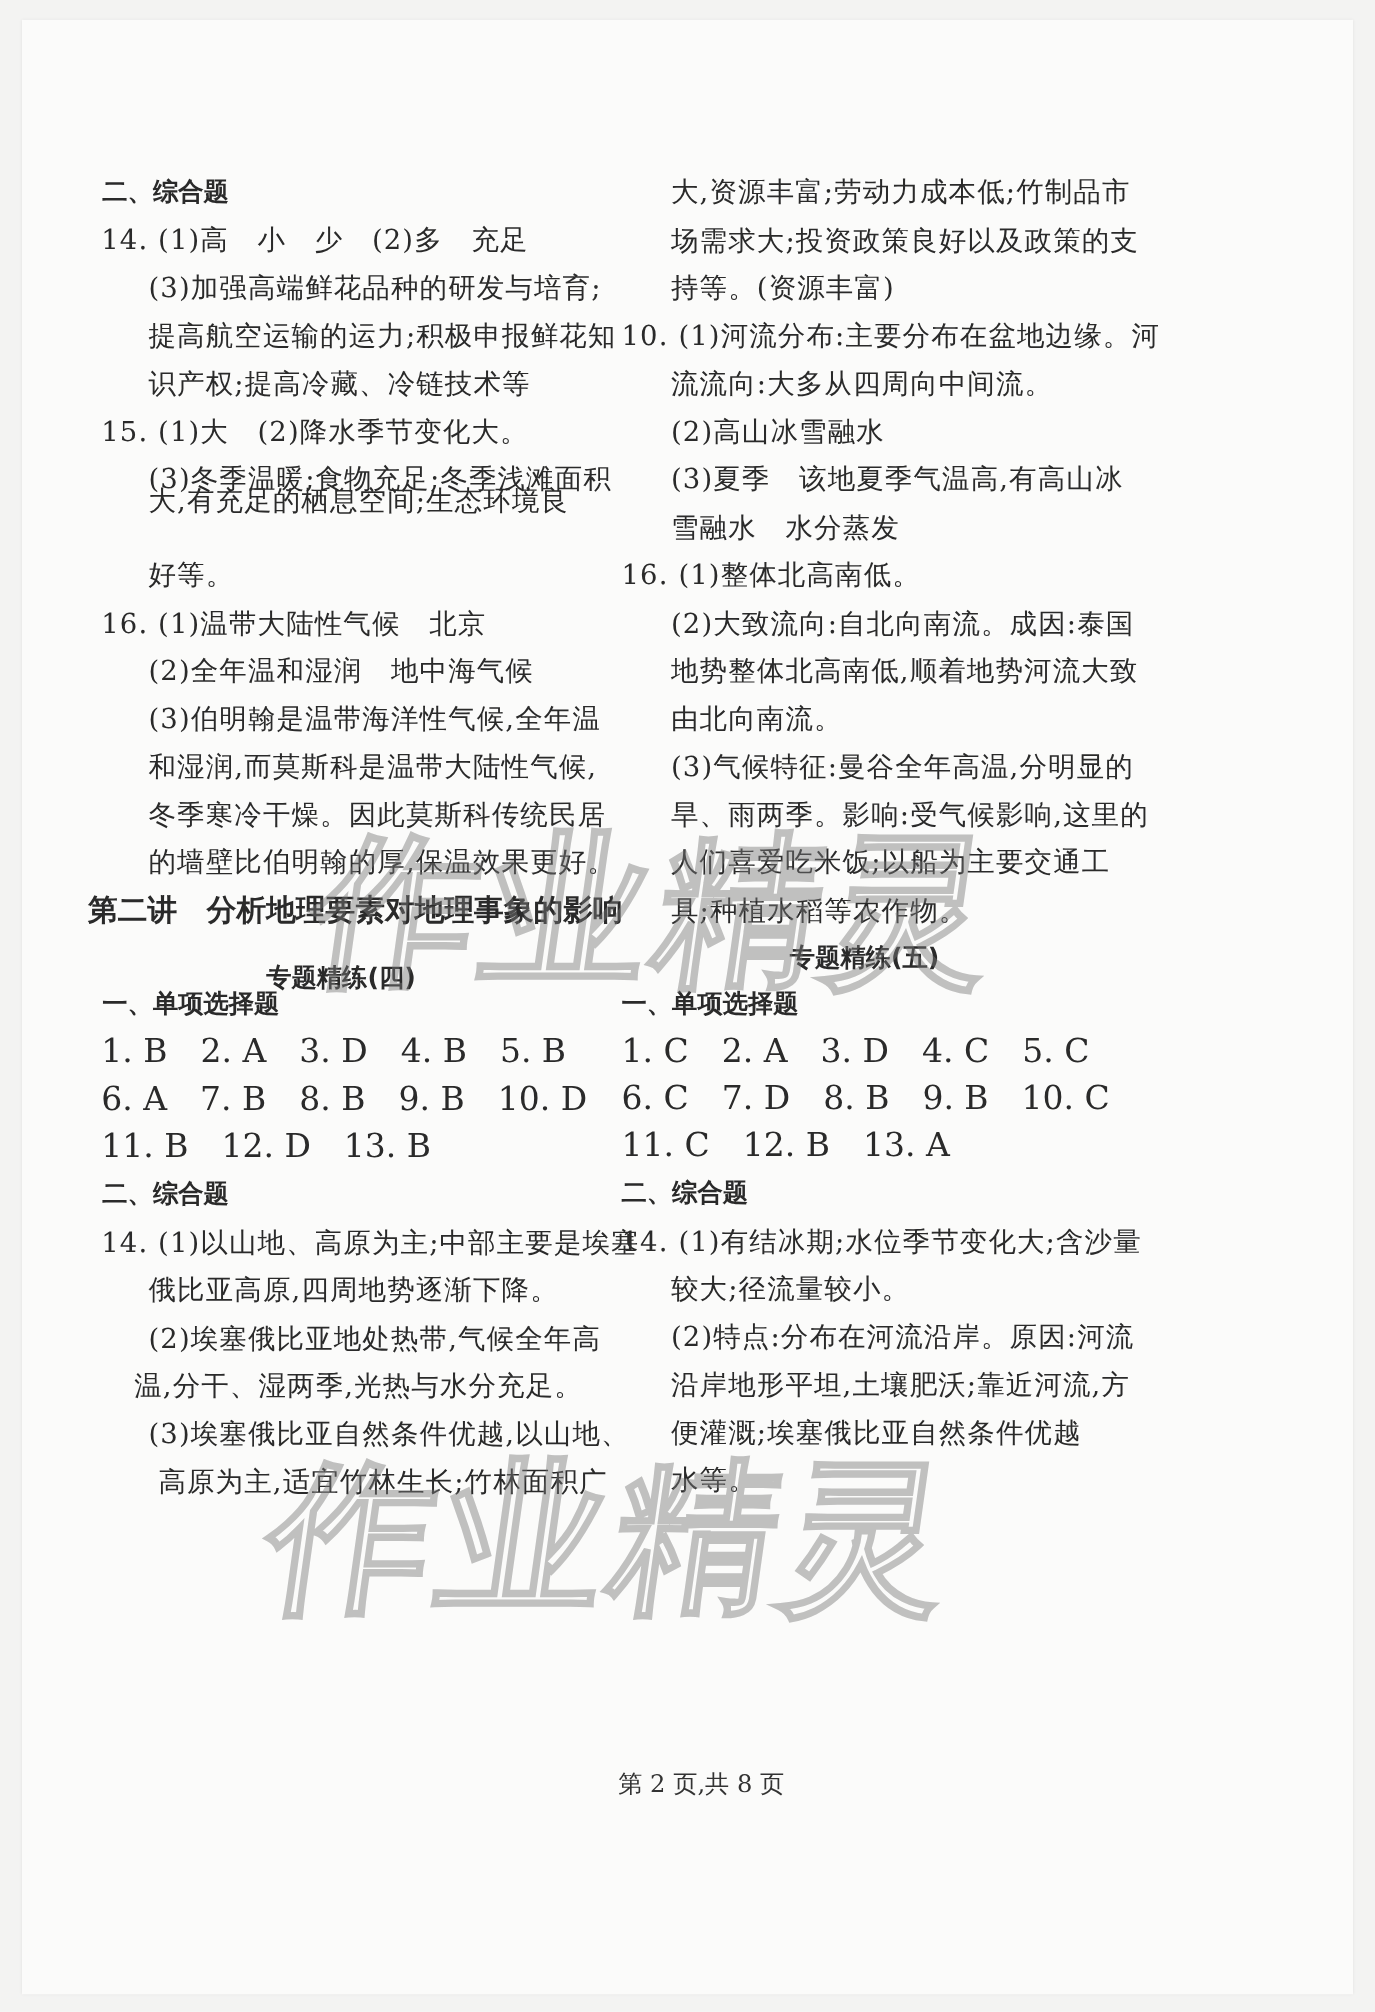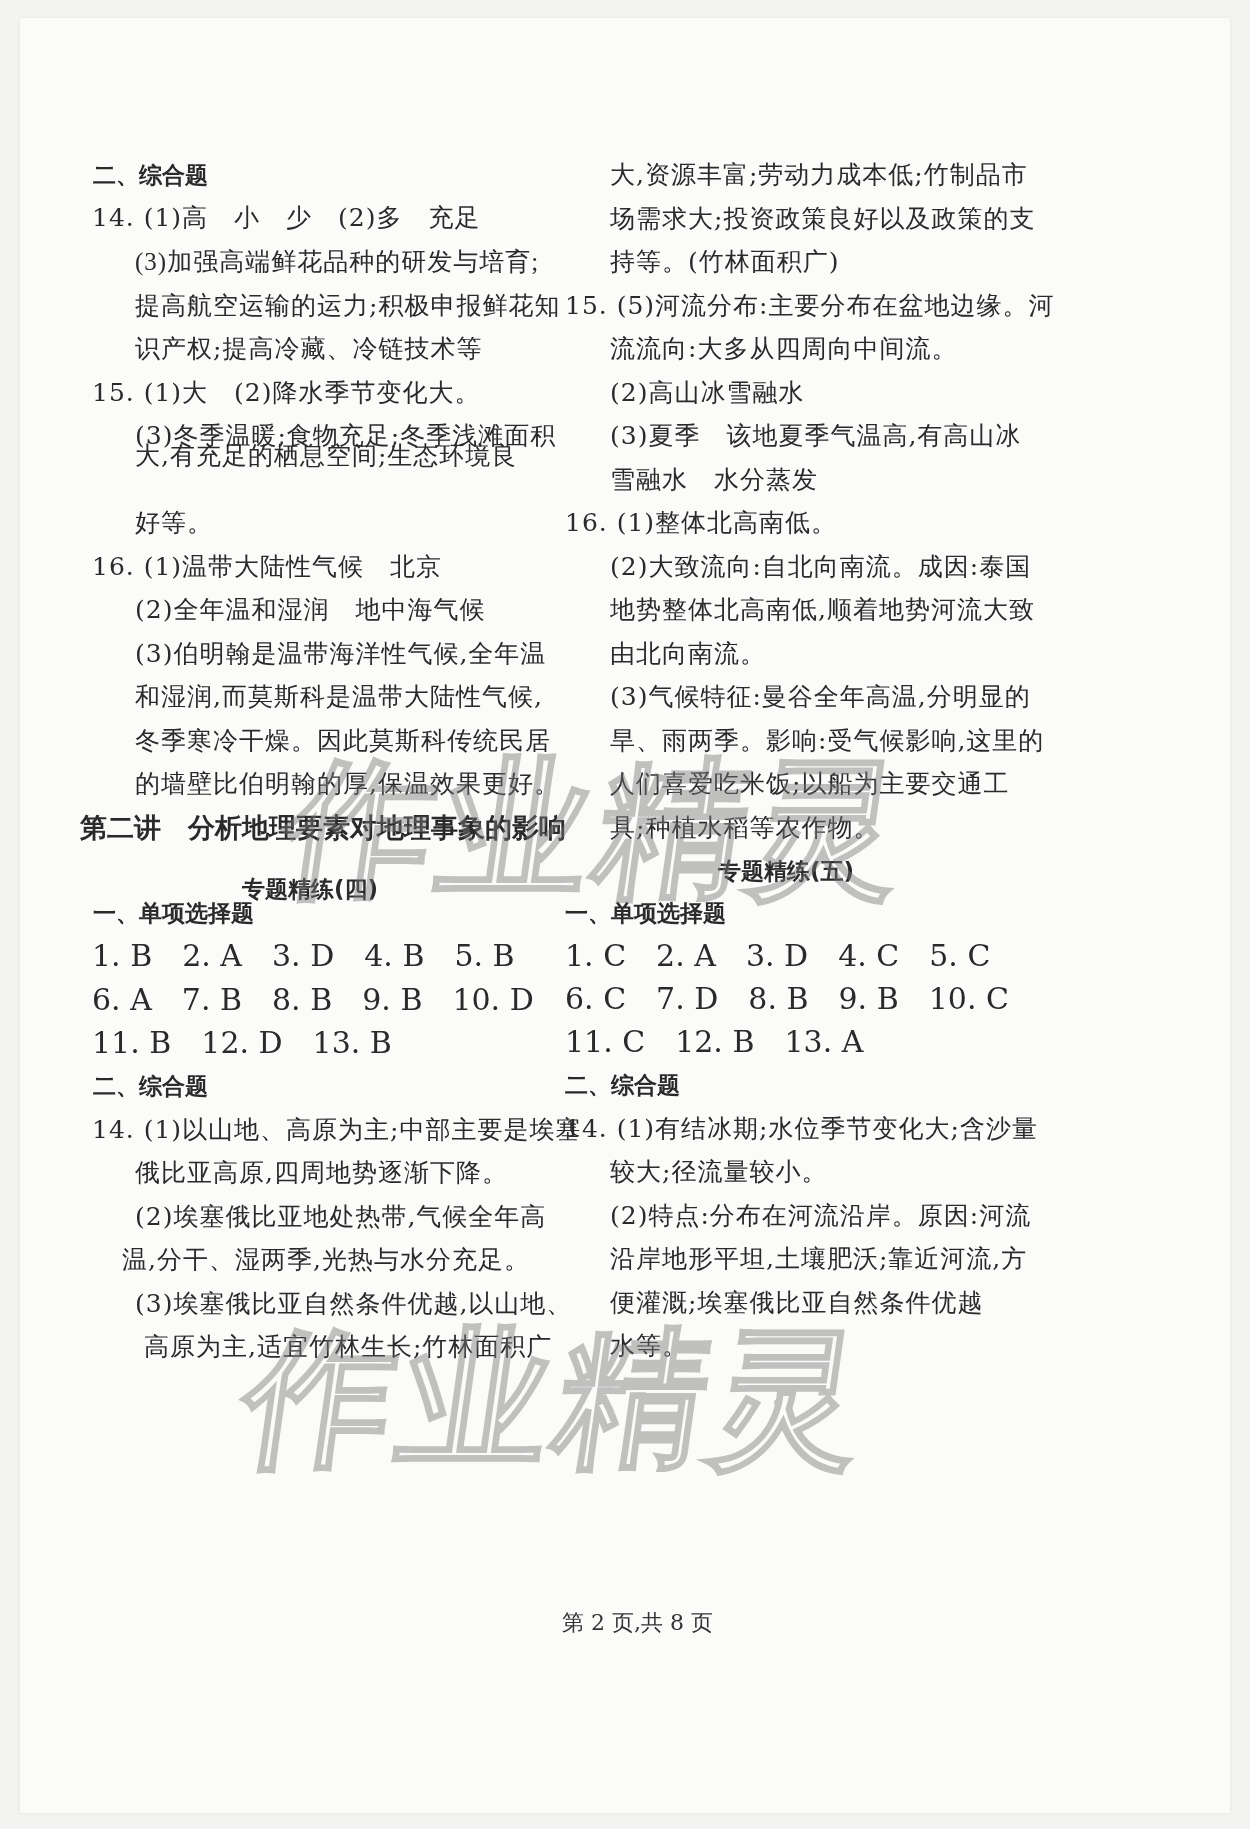--- a/index.html
+++ b/index.html
@@ -45,21 +45,21 @@
 </style>
 </head>
 <body>
 
 <div class="page">
 
   <div>
     <div class="heading" style="left:73px;top:142px;">二、综合题</div>
 
     <div class="line" style="left:72px;top:185px;">14. (1)高　小　少　(2)多　充足</div>
-    <div class="line" style="left:115px;top:229px;font-family:Liberation Serif, serif;">(3)加强高端鲜花品种的研发与培育;</div>
+    <div class="line" style="left:115px;top:229px;">(3)加强高端鲜花品种的研发与培育;</div>
     <div class="line" style="left:115px;top:273px;">提高航空运输的运力;积极申报鲜花知</div>
     <div class="line" style="left:115px;top:316px;">识产权;提高冷藏、冷链技术等</div>
     <div class="line" style="left:72px;top:360px;">15. (1)大　(2)降水季节变化大。</div>
     <div class="line" style="left:115px;top:403px;">(3)冬季温暖;食物充足;冬季浅滩面积</div>
     <div class="line" style="left:115px;top:423px;">大,有充足的栖息空间;生态环境良</div>
     <div class="line" style="left:115px;top:490px;">好等。</div>
     <div class="line" style="left:72px;top:534px;">16. (1)温带大陆性气候　北京</div>
     <div class="line" style="left:115px;top:577px;">(2)全年温和湿润　地中海气候</div>
     <div class="line" style="left:115px;top:621px;">(3)伯明翰是温带海洋性气候,全年温</div>
     <div class="line" style="left:115px;top:664px;">和湿润,而莫斯科是温带大陆性气候,</div>
@@ -81,22 +81,22 @@
     <div class="line" style="left:115px;top:1140px;">俄比亚高原,四周地势逐渐下降。</div>
     <div class="line" style="left:115px;top:1184px;">(2)埃塞俄比亚地处热带,气候全年高</div>
     <div class="line" style="left:102px;top:1227px;">温,分干、湿两季,光热与水分充足。</div>
     <div class="line" style="left:115px;top:1271px;">(3)埃塞俄比亚自然条件优越,以山地、</div>
     <div class="line" style="left:124px;top:1314px;">高原为主,适宜竹林生长;竹林面积广</div>
   </div>
 
   <div>
     <div class="line" style="left:590px;top:142px;">大,资源丰富;劳动力成本低;竹制品市</div>
     <div class="line" style="left:590px;top:186px;">场需求大;投资政策良好以及政策的支</div>
-    <div class="line" style="left:590px;top:229px;">持等。(竹林面积广)</div>
-    <div class="line" style="left:545px;top:273px;">15. (5)河流分布:主要分布在盆地边缘。河</div>
+    <div class="line" style="left:590px;top:229px;">持等。(资源丰富)</div>
+    <div class="line" style="left:545px;top:273px;">10. (1)河流分布:主要分布在盆地边缘。河</div>
     <div class="line" style="left:590px;top:316px;">流流向:大多从四周向中间流。</div>
     <div class="line" style="left:590px;top:360px;">(2)高山冰雪融水</div>
     <div class="line" style="left:590px;top:403px;">(3)夏季　该地夏季气温高,有高山冰</div>
     <div class="line" style="left:590px;top:447px;">雪融水　水分蒸发</div>
     <div class="line" style="left:545px;top:490px;">16. (1)整体北高南低。</div>
     <div class="line" style="left:590px;top:534px;">(2)大致流向:自北向南流。成因:泰国</div>
     <div class="line" style="left:590px;top:577px;">地势整体北高南低,顺着地势河流大致</div>
     <div class="line" style="left:590px;top:621px;">由北向南流。</div>
     <div class="line" style="left:590px;top:664px;">(3)气候特征:曼谷全年高温,分明显的</div>
     <div class="line" style="left:590px;top:708px;">旱、雨两季。影响:受气候影响,这里的</div>

